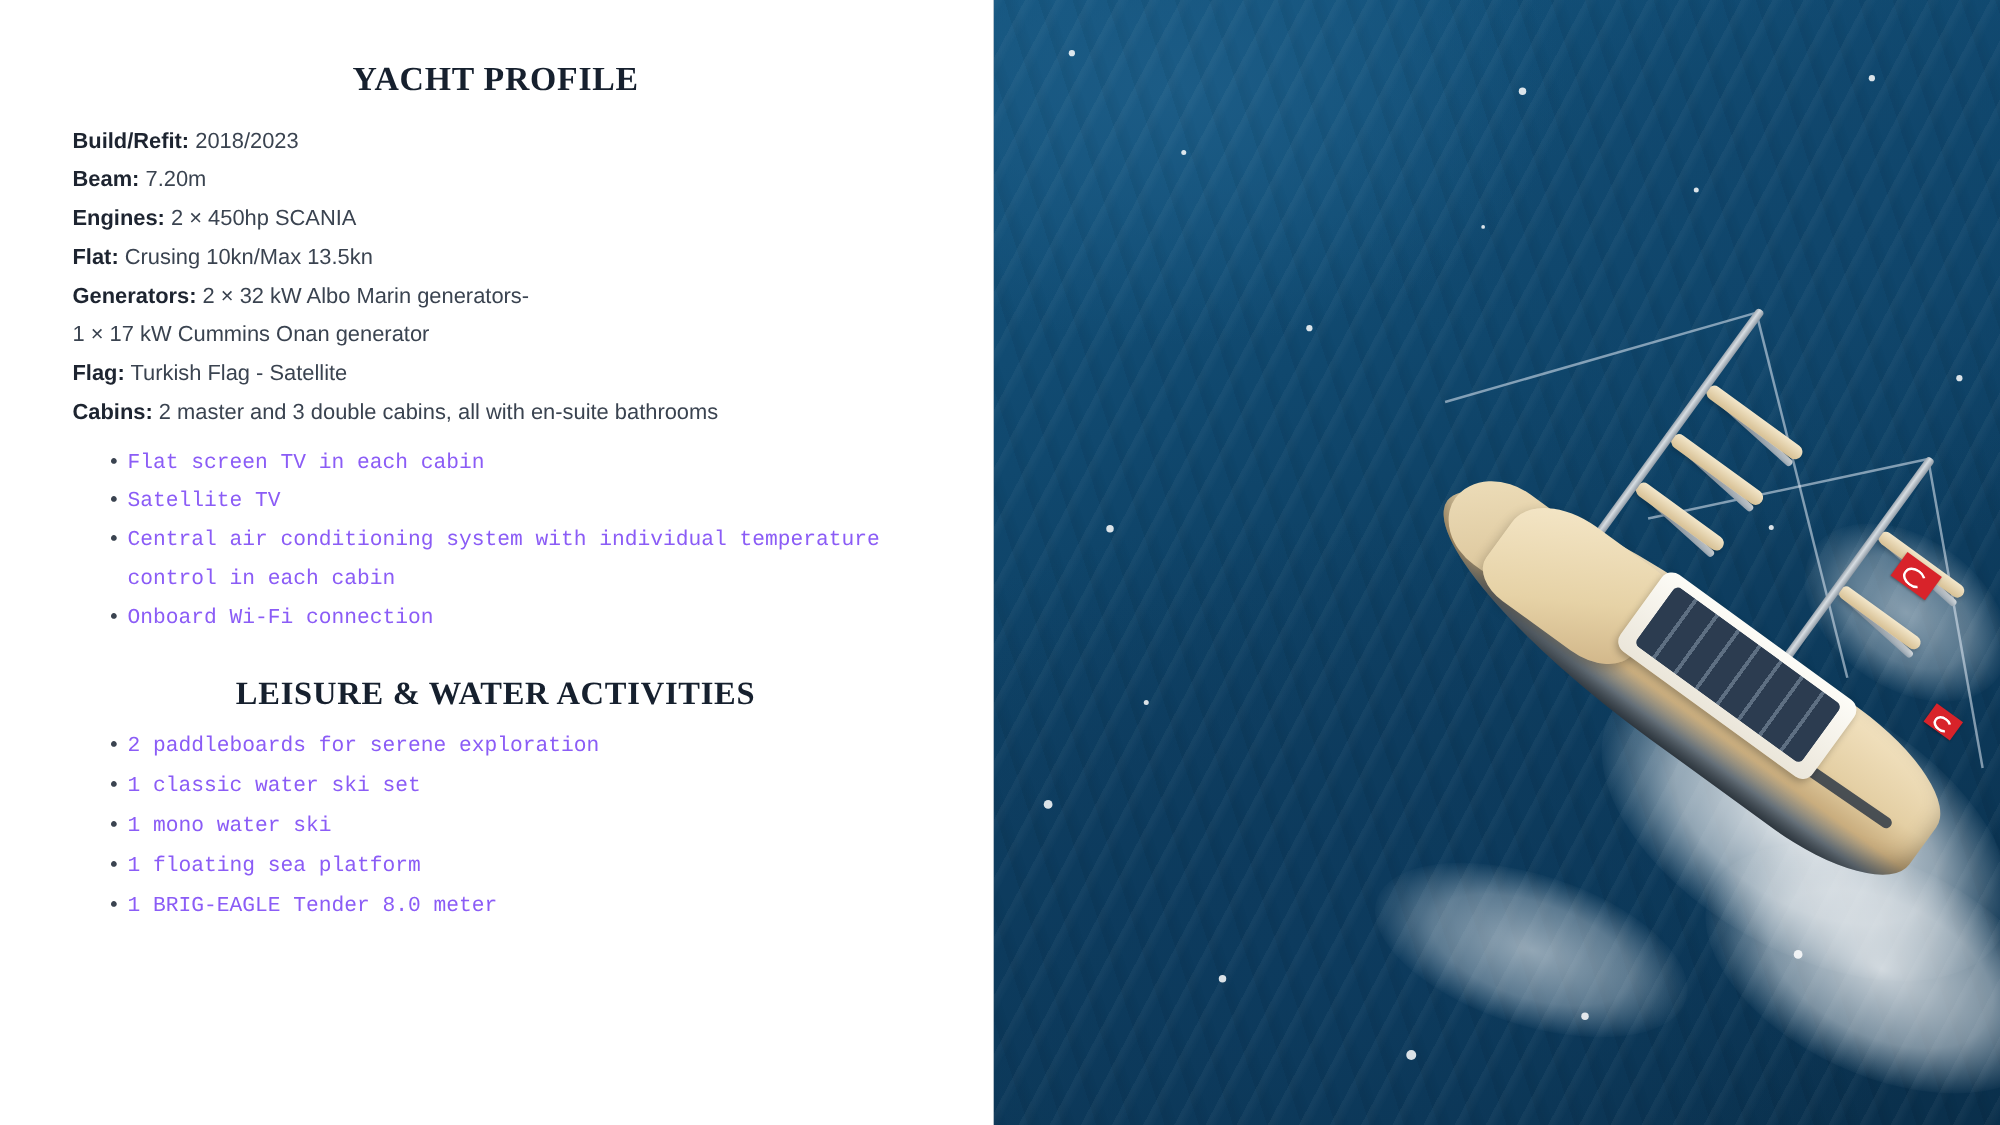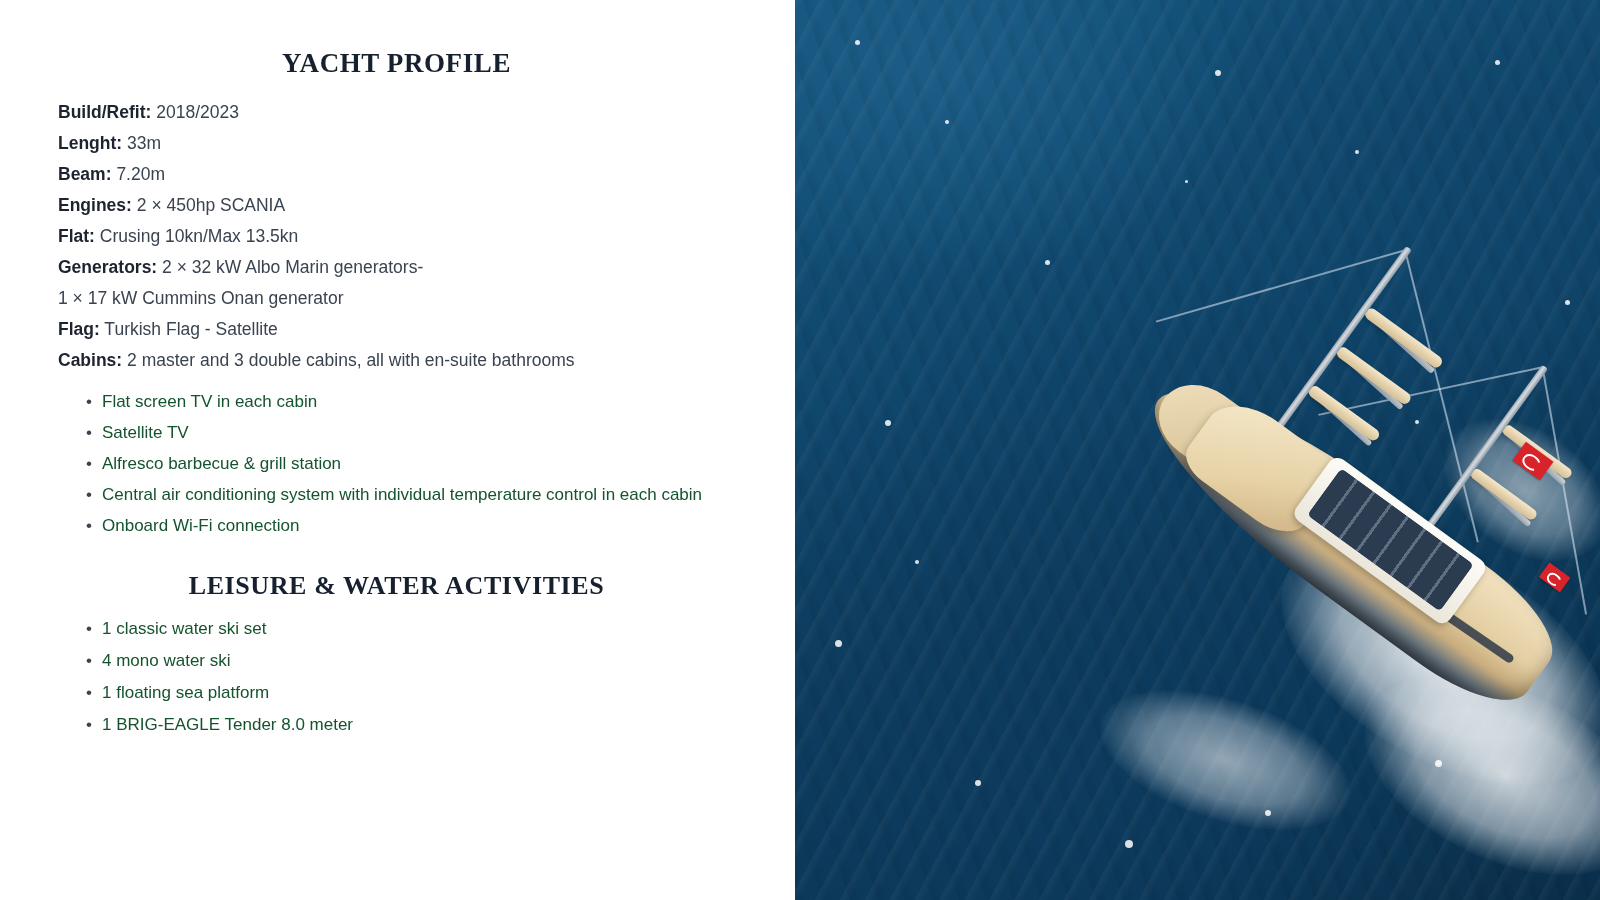--- a/index.html
+++ b/index.html
@@ -63,23 +63,24 @@
   }
 
   .bullets {
     margin: 10px 0 0 0;
     padding: 0 0 0 28px;
     list-style: none;
   }
   .bullets li {
     position: relative;
     font-size: 17px;
-    color: #14532d;
+    color: #8b5cf6;
     line-height: 31px;
     padding-left: 16px;
+    font-family: Liberation Mono, monospace;
   }
   .bullets li::before {
     content: "•";
     position: absolute;
     left: 0; top: 0;
     color: #3a4350;
     font-size: 17px;
   }
   .bullets.leisure li { line-height: 32px; }
 
@@ -228,24 +229,20 @@
   <div class="left-col">
 
     <h1 class="section-title">YACHT PROFILE</h1>
 
     <ul class="spec-list">
       <li class="spec-row">
         <span class="spec-label">Build/Refit:</span>
         <span class="spec-val">2018/2023</span>
       </li>
       <li class="spec-row">
-        <span class="spec-label">Lenght:</span>
-        <span class="spec-val">33m</span>
-      </li>
-      <li class="spec-row">
         <span class="spec-label">Beam:</span>
         <span class="spec-val">7.20m</span>
       </li>
       <li class="spec-row">
         <span class="spec-label">Engines:</span>
         <span class="spec-val">2 × 450hp SCANIA</span>
       </li>
       <li class="spec-row">
         <span class="spec-label">Flat:</span>
         <span class="spec-val">Crusing 10kn/Max 13.5kn</span>
@@ -261,30 +258,30 @@
       </li>
       <li class="spec-row">
         <span class="spec-label">Cabins:</span>
         <span class="spec-val">2 master and 3 double cabins, all with en-suite bathrooms</span>
       </li>
     </ul>
 
     <ul class="bullets">
       <li>Flat screen TV in each cabin</li>
       <li>Satellite TV</li>
-      <li>Alfresco barbecue &amp; grill station</li>
       <li>Central air conditioning system with individual temperature control in each cabin</li>
       <li>Onboard Wi-Fi connection</li>
     </ul>
 
     <h2 class="section-title second">LEISURE &amp; WATER ACTIVITIES</h2>
 
     <ul class="bullets leisure">
+      <li>2 paddleboards for serene exploration</li>
       <li>1 classic water ski set</li>
-      <li>4 mono water ski</li>
+      <li>1 mono water ski</li>
       <li>1 floating sea platform</li>
       <li>1 BRIG-EAGLE Tender 8.0 meter</li>
     </ul>
   </div>
 
   <div class="photo" aria-label="Aerial photograph of a wooden gulet yacht under motor on deep blue sea">
     <div class="sea"></div>
 
     <div class="sparkles">
       <div class="sp" style="left:60px;  top:40px;  width:5px;  height:5px;"></div>

